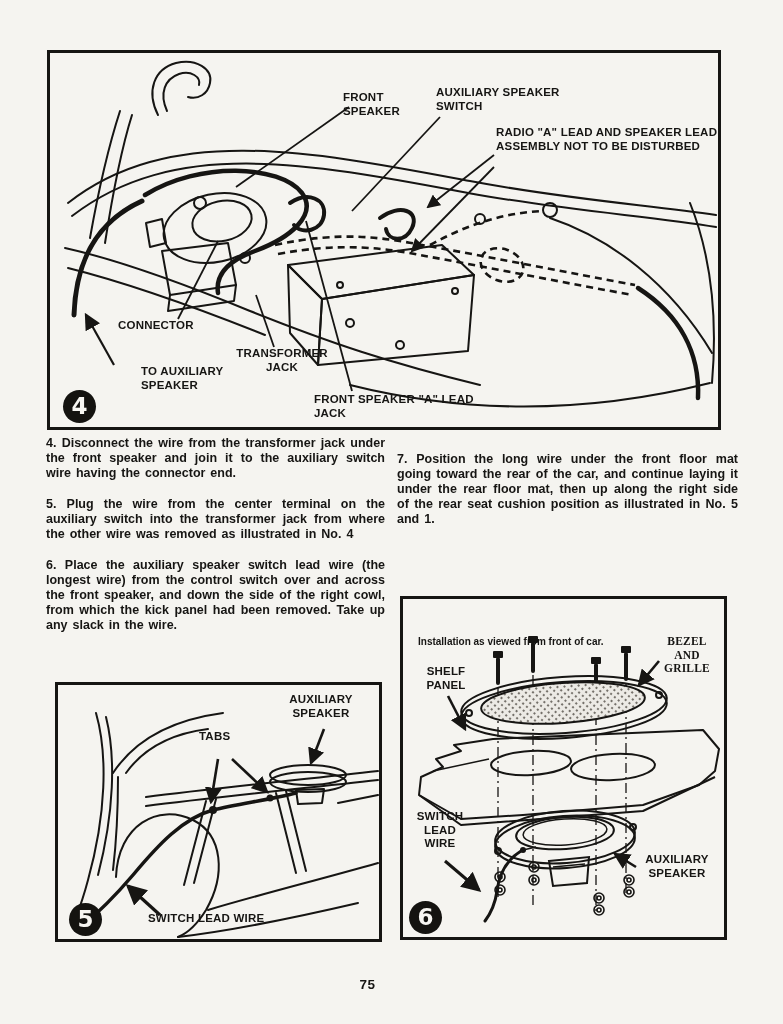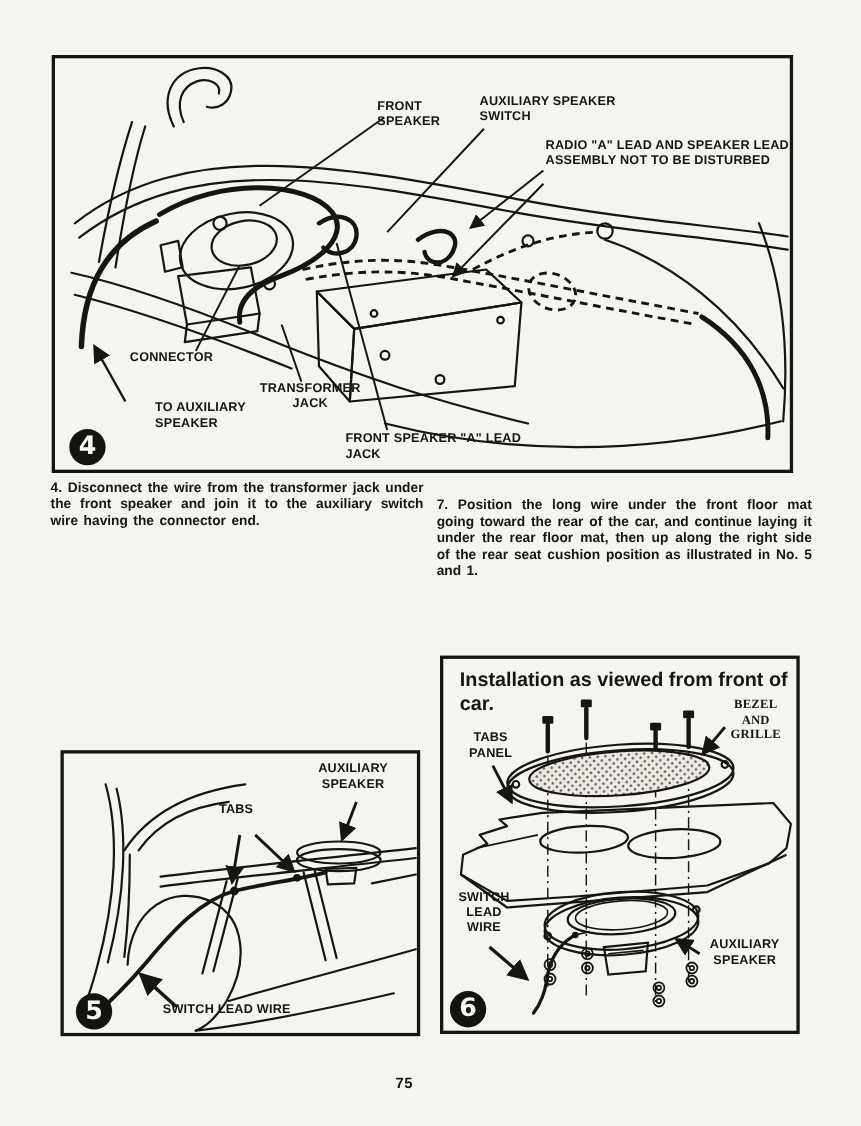--- a/index.html
+++ b/index.html
@@ -13,21 +13,21 @@
   .fig-label{
     position:absolute;font-weight:bold;font-size:11.5px;line-height:13.5px;
     letter-spacing:.2px;color:#161513;white-space:normal;
   }
   .fig-label.center{text-align:center;}
   .badge{
     position:absolute;width:33px;height:33px;border-radius:50%;
     background:#141310;color:#f7f6f2;display:flex;align-items:center;justify-content:center;
     font-family:"DejaVu Sans",sans-serif;font-weight:bold;font-size:23px;padding-bottom:1px;box-sizing:border-box;
   }
-  .caption{position:absolute;font-weight:bold;font-size:18px;color:#161513;}
+  .caption{position:absolute;font-weight:bold;font-size:10px;color:#161513;margin-top:28px;}
   .col{position:absolute;font-weight:bold;font-size:12.5px;line-height:15px;text-align:justify;}
   .col p{margin:0 0 16px 0;word-spacing:1.5px;}
   .col.right p{margin-bottom:13px;}
   .page-number{
     position:absolute;left:0;top:977px;width:735px;text-align:center;
     font-weight:bold;font-size:13.5px;letter-spacing:.5px;
   }
 </style>
 </head>
 <body>
@@ -110,20 +110,22 @@
     <div class="fig-label" style="left:446px;top:73px;width:222px;">RADIO "A" LEAD AND SPEAKER LEAD ASSEMBLY NOT TO BE DISTURBED</div>
     <div class="fig-label" style="left:68px;top:266px;width:100px;">CONNECTOR</div>
     <div class="fig-label center" style="left:178px;top:294px;width:108px;">TRANSFORMER JACK</div>
     <div class="fig-label" style="left:55px;top:312px;width:104px;margin-left:36px;">TO AUXILIARY SPEAKER</div>
     <div class="fig-label" style="left:264px;top:340px;width:160px;">FRONT SPEAKER "A" LEAD JACK</div>
     <div class="badge" style="left:13px;top:337px;">4</div>
   </section>
 
   <div class="col left" style="left:46px;top:436px;width:339px;">
     <p>4. Disconnect the wire from the transformer jack under the front speaker and join it to the auxiliary switch wire having the connector end.</p>
+    <p>5. Plug the wire from the center terminal on the auxiliary switch into the transformer jack from where the other wire was removed as illustrated in No. 4</p>
+    <p>6. Place the auxiliary speaker switch lead wire (the longest wire) from the control switch over and across the front speaker, and down the side of the right cowl, from which the kick panel had been removed. Take up any slack in the wire.</p>
   </div>
   <div class="col right" style="left:397px;top:452px;width:341px;">
     <p>7. Position the long wire under the front floor mat going toward the rear of the car, and continue laying it under the rear floor mat, then up along the right side of the rear seat cushion position as illustrated in No. 5 and 1.</p>
   </div>
 
   <section class="panel" style="left:55px;top:682px;width:327px;height:260px;">
     <svg width="321" height="254" viewBox="0 0 321 254">
       <defs>
         <marker id="a5" viewBox="0 0 10 10" refX="8.5" refY="5" markerWidth="6.5" markerHeight="6.5" orient="auto-start-reverse">
           <path d="M0,0 L10,5 L0,10 z" fill="#161513"></path>
@@ -260,21 +262,21 @@
       <path d="M 120,251 L 133,248" stroke="#161513" stroke-width="1.6"></path>
 
       <g fill="none" stroke="#161513" stroke-width="2.6">
         <path d="M 256,62 L 236,86" marker-end="url(#a6)"></path>
         <path d="M 45,97 L 62,130" marker-end="url(#a6)"></path>
         <path d="M 42,262 L 76,291" marker-end="url(#a6)" stroke-width="3"></path>
         <path d="M 233,268 L 212,255" marker-end="url(#a6)"></path>
       </g>
     </svg>
     <div class="caption" style="left:15px;top:9px;">Installation as viewed from front of car.</div>
-    <div class="fig-label center" style="left:16px;top:66px;width:54px;">TABS PANEL</div>
+    <div class="fig-label center" style="left:16px;top:66px;width:54px;">SHELF PANEL</div>
     <div class="fig-label center" style="left:258px;top:36px;width:52px;font-family:Liberation Serif, serif;">BEZEL AND GRILLE</div>
     <div class="fig-label center" style="left:8px;top:211px;width:58px;">SWITCH LEAD WIRE</div>
     <div class="fig-label center" style="left:232px;top:254px;width:84px;">AUXILIARY SPEAKER</div>
     <div class="badge" style="left:6px;top:302px;">6</div>
   </section>
 
   <div class="page-number">75</div>
 </div>
 
 </body></html>

